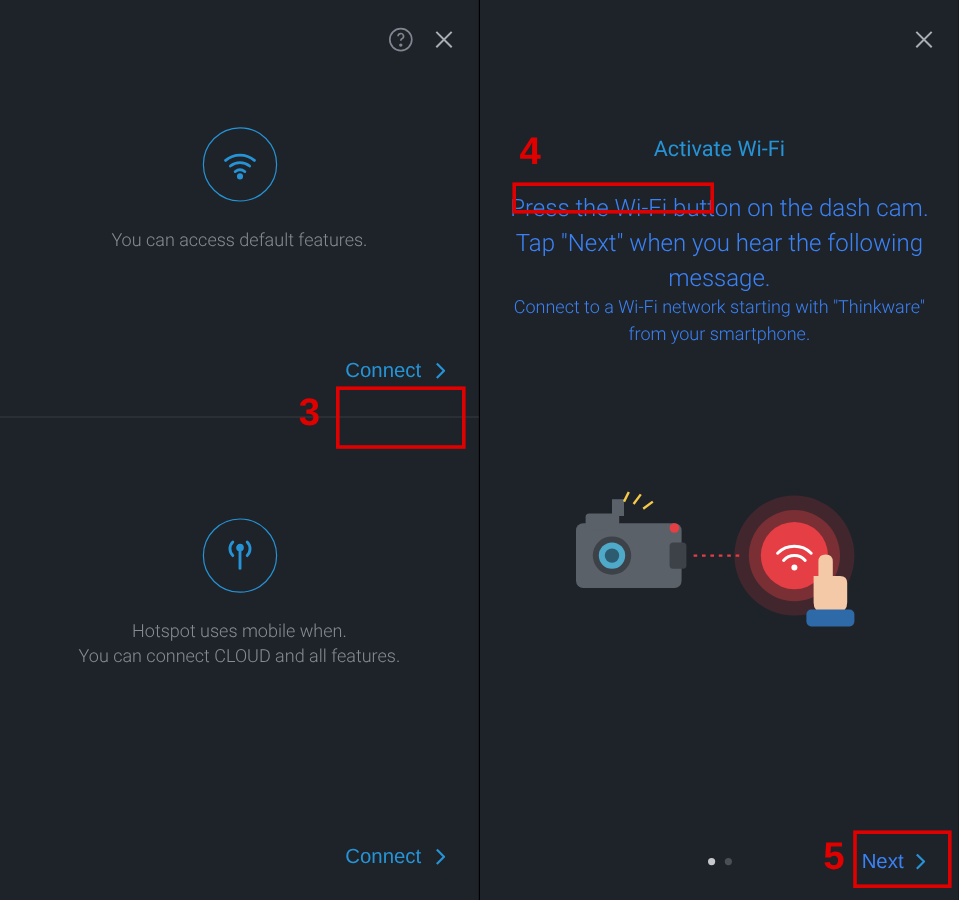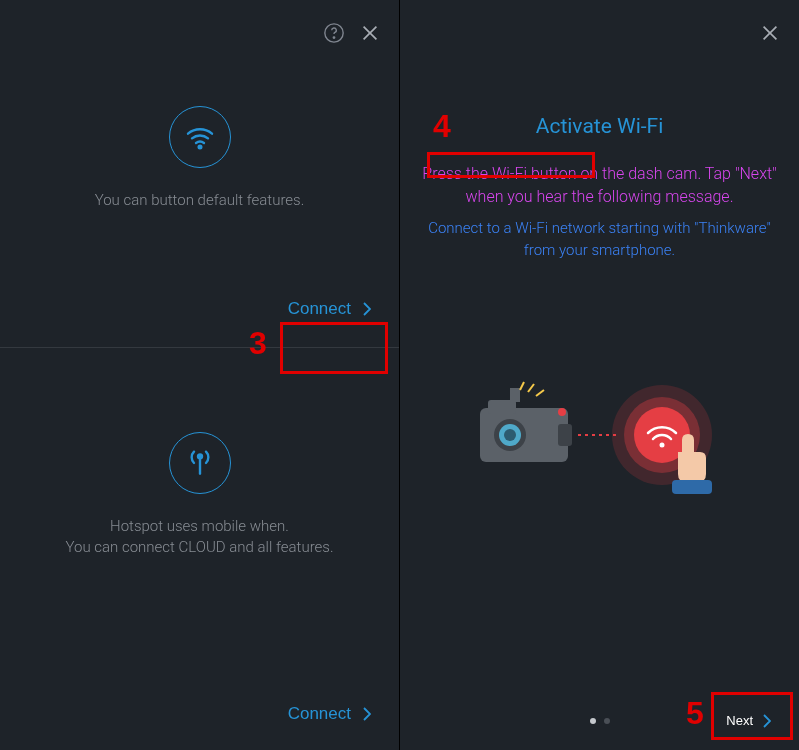--- a/index.html
+++ b/index.html
@@ -116,33 +116,33 @@
       font-size: 17px;
       cursor: pointer;
       background: none;
       border: none;
     }
 
     
     .right-title {
       text-align: center;
       color: #2693d6;
-      font-size: 21px;
+      font-size: 18px;
       font-weight: 400;
       margin-top: 48px;
       margin-bottom: 24px;
     }
     .right-text {
       text-align: center;
-      color: #d946ef;
-      font-size: 16px;
+      color: #3b82f6;
+      font-size: 20px;
       font-weight: 300;
       padding: 0 22px;
       line-height: 1.45;
-      margin-bottom: 10px;
+      margin-bottom: 0;
     }
     .right-sub {
       text-align: center;
       color: #3b82f6;
       font-size: 15px;
       font-weight: 300;
       padding: 0 28px;
       line-height: 1.45;
     }
     .illustration {
@@ -174,22 +174,22 @@
       border-radius: 50%;
       background: #4a4f56;
     }
     .dot.active {
       background: #c5c8cd;
     }
     .next-btn {
       display: flex;
       align-items: center;
       gap: 10px;
-      color: #ffffff;
-      font-size: 13px;
+      color: #3b82f6;
+      font-size: 17px;
       cursor: pointer;
       background: none;
       border: none;
       margin-left: auto;
       justify-content: center;
     }
 
     
     .anno-box {
       position: absolute;
@@ -229,21 +229,21 @@
   <div class="section-wifi">
     <div class="circle-icon">
       <svg width="32" height="32" viewBox="0 0 24 24" fill="none" stroke="currentColor" stroke-width="1.8" stroke-linecap="round">
         <path d="M3 9.5a14 14 0 0 1 18 0"></path>
         <path d="M6 13a9.5 9.5 0 0 1 12 0"></path>
         <path d="M9 16.5a5 5 0 0 1 6 0"></path>
         <circle cx="12" cy="19.5" r="1" fill="currentColor"></circle>
       </svg>
     </div>
     <div class="desc">
-      <span>You can button default features.</span><br>
+      <span>You can access default features.</span><br>
     </div>
   </div>
 
   <div class="connect-row" style="margin-top:88px; margin-bottom:28px;">
     <button class="connect-btn">
       <span>Connect</span>
       <svg class="chevron-right" viewBox="0 0 8 14" fill="none" stroke="currentColor" stroke-width="1.8">
         <polyline points="1,1 7,7 1,13"></polyline>
       </svg>
     </button>

